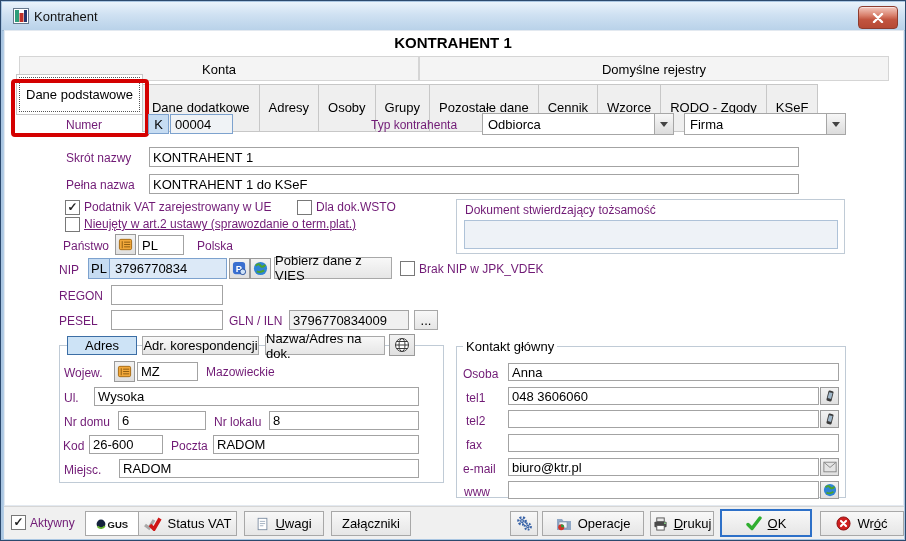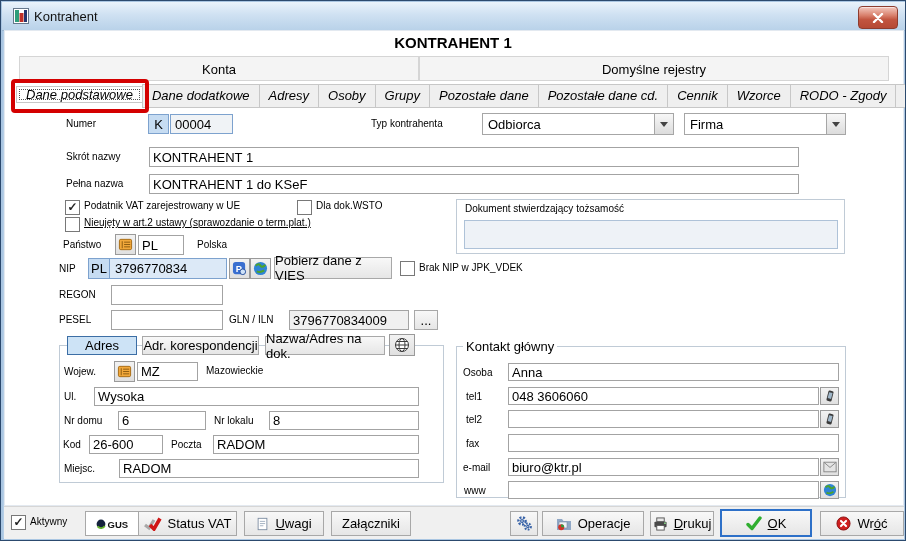--- a/index.html
+++ b/index.html
@@ -8,26 +8,26 @@
   .titlebar{position:absolute;left:1px;top:1px;width:904px;height:28px;
             background:linear-gradient(#eaf3fb,#cfe1f2 45%,#b9d2e9);border-bottom:1px solid #9db8d2;}
   .title-text{position:absolute;left:32px;top:7px;font-size:13px;color:#111;}
   .app-icon{position:absolute;left:11px;top:6px;}
   .close-btn{position:absolute;right:8px;top:4px;width:38px;height:21px;border:1px solid #8e3c2e;border-radius:4px;
              background:linear-gradient(#f3c9bf,#d9806c 40%,#c25540 60%,#b54935);
              display:flex;align-items:center;justify-content:center;box-shadow:inset 0 1px 0 rgba(255,255,255,.5);}
   .bg-client{position:absolute;left:3px;top:29px;width:900px;height:476px;background:#ffffff;border:1px solid #e3e9f0;box-sizing:border-box;}
   .bg-footer{position:absolute;left:3px;top:505px;width:900px;height:33px;background:#f0f0f0;border-top:1px solid #d6d6d6;box-sizing:border-box;}
   .hdr{position:absolute;left:0;right:0;top:33px;text-align:center;font-size:15px;font-weight:bold;color:#000;}
-  .lbl{position:absolute;font-size:10px;color:#000000;white-space:nowrap;}
+  .lbl{position:absolute;font-size:12px;color:#701a75;white-space:nowrap;}
   .toptab{position:absolute;top:55px;height:25px;line-height:25px;text-align:center;font-size:13px;
           background:#f4f4f4;border:1px solid #d5d5d5;box-sizing:border-box;}
   .tabrow{position:absolute;left:16px;top:83px;display:flex;}
-  .tab{height:22px;line-height:22px;padding:0 9px;font-size:13px;background:#efefef;
-       border:1px solid #c7c7c7;margin-left:-1px;white-space:nowrap;box-sizing:content-box;font-style:italic;}
+  .tab{height:22px;line-height:22px;padding:12px 9px;font-size:13px;background:#efefef;
+       border:1px solid #c7c7c7;margin-left:-1px;white-space:nowrap;box-sizing:content-box;}
   .tabwrap{position:relative;display:inline-block;}
   .tab.active{background:#fff;outline:1px dotted #555;outline-offset:-4px;}
   .red-annot{position:absolute;left:-6px;top:-5px;right:-6px;bottom:-5px;border:4px solid #d40000;border-radius:4px;pointer-events:none;}
   .inp{position:absolute;height:20px;border:1px solid #a3a3a3;background:#fff;font-family:"Liberation Sans",sans-serif;
        font-size:13px;padding:0 3px;box-sizing:border-box;color:#000;}
   .inp.gray{background:#f0f0f0;}
   .bluebox{position:absolute;border:1px solid #7da2ce;box-sizing:border-box;font-size:13px;display:flex;align-items:center;}
   .prefix{background:#c6dcf2;justify-content:center;}
   .sel{position:absolute;height:22px;border:1px solid #a6a6a6;background:#fff;box-sizing:border-box;font-size:13px;}
   .sel .val{position:absolute;left:5px;top:3px;}
@@ -83,21 +83,20 @@
   <div class="tabrow">
     <span class="tabwrap">
       <span class="tab active">Dane podstawowe</span>
       <span class="red-annot"></span>
     </span>
     <span class="tab">Dane dodatkowe</span>
     <span class="tab">Adresy</span>
     <span class="tab">Osoby</span>
     <span class="tab">Grupy</span>
     <span class="tab">Pozostałe dane</span>
-    <span class="tab">Pozostałe dane cd.</span>
     <span class="tab">Cennik</span>
     <span class="tab">Wzorce</span>
     <span class="tab">RODO - Zgody</span>
     <span class="tab">KSeF</span>
   </div>
 
   <span class="lbl" style="left:65px;top:117px;">Numer</span>
   <span class="bluebox prefix" style="left:147px;top:113px;width:21px;height:20px;">K</span>
   <span class="bluebox" style="left:169px;top:113px;width:63px;height:20px;background:#f0f3f6;padding-left:4px;">00004</span>
   <span class="lbl" style="left:370px;top:117px;">Typ kontrahenta</span>

